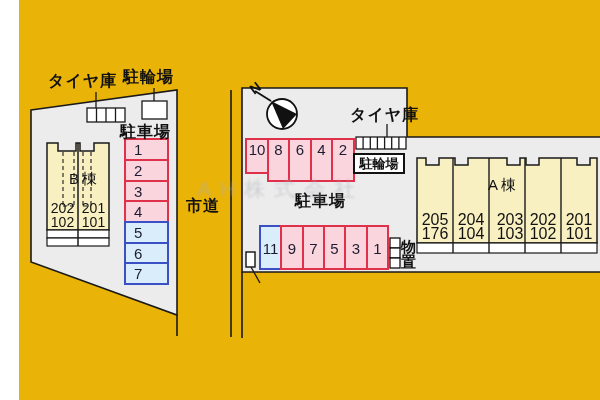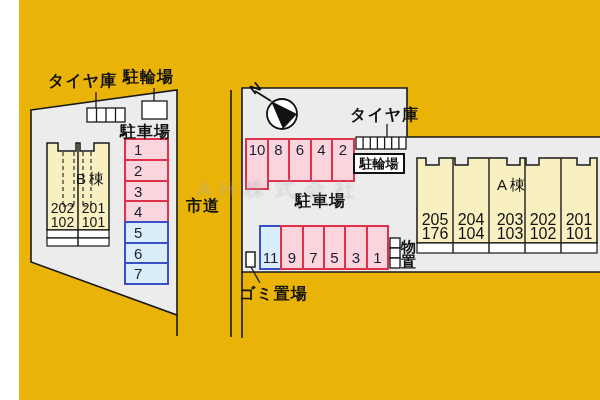--- a/index.html
+++ b/index.html
@@ -7,25 +7,25 @@
     position:relative;width:600px;height:400px;background:#eab308;overflow:hidden;
     font-family:"Liberation Sans","DejaVu Sans",sans-serif;color:#111;margin-left:19px;
   }
   #shapes{position:absolute;left:0;top:0;z-index:0;}
   .lbl{position:absolute;z-index:3;font-weight:bold;font-size:16px;line-height:18px;
        color:#111;white-space:nowrap;letter-spacing:1px;}
   .cell{position:absolute;z-index:2;box-sizing:border-box;font-size:15px;color:#1c1c30;}
   .cell.pink{background:#FBD5DE;border:2px solid #E0314B;}
   .cell.blue{background:#D9EDFB;border:2px solid #3A50C4;}
   .vtop{text-align:center;padding-top:1px;}
-  .vbottom{display:flex;align-items:flex-end;justify-content:center;padding-bottom:2px;}
+  .vbottom{display:flex;align-items:flex-end;justify-content:center;padding-bottom:11px;}
   .hleft{display:flex;align-items:center;padding-left:8px;}
   .rooms{position:absolute;z-index:3;text-align:center;font-size:16px;line-height:13.5px;
          color:#111;white-space:nowrap;}
-  .bname{position:absolute;z-index:3;font-size:15px;color:#111;text-align:right;
+  .bname{position:absolute;z-index:3;font-size:15px;color:#111;text-align:left;
          letter-spacing:3px;white-space:nowrap;}
   .bikebox-r{position:absolute;z-index:3;left:334px;top:153px;width:52px;height:21px;
          border:2px solid #111;background:#fff;box-sizing:border-box;display:flex;
          align-items:center;justify-content:center;font-size:13px;font-weight:bold;
          letter-spacing:0;}
   .vchar{position:absolute;z-index:3;font-size:15px;font-weight:bold;line-height:15px;}
   #north-n{position:absolute;z-index:3;left:231px;top:80px;font-size:14px;font-weight:bold;
          transform:rotate(-38deg);}
   #watermark{position:absolute;z-index:6;left:178px;top:175px;width:300px;height:26px;
          font-size:21px;letter-spacing:9px;color:#a9acb4;opacity:.45;filter:blur(1.2px);
@@ -151,21 +151,21 @@
   <div class="lbl" style="left:167px;top:197px;">市道</div>
 
   <div id="north-n">N</div>
 
   <div class="lbl" style="left:331px;top:106px;">タイヤ庫</div>
   <div class="bikebox-r">
     <span>駐輪場</span>
   </div>
   <div class="lbl" style="left:276px;top:192px;">駐車場</div>
 
-  <div class="cell pink vtop" style="left:226px;top:138px;width:24px;height:52px;"><span>10</span></div>
+  <div class="cell pink vtop" style="left:226px;top:138px;width:24px;height:36px;"><span>10</span></div>
   <div class="cell pink vtop" style="left:248px;top:138px;width:23px;height:44px;"><span>8</span></div>
   <div class="cell pink vtop" style="left:269px;top:138px;width:24px;height:44px;"><span>6</span></div>
   <div class="cell pink vtop" style="left:291px;top:138px;width:23px;height:44px;"><span>4</span></div>
   <div class="cell pink vtop" style="left:312px;top:138px;width:24px;height:44px;"><span>2</span></div>
 
   <div class="cell blue vbottom" style="left:240px;top:225px;width:23px;height:45px;">
       <span>11</span>
     </div>
   <div class="cell pink vbottom" style="left:261px;top:225px;width:24px;height:45px;">
       <span>9</span>
@@ -176,21 +176,20 @@
   <div class="cell pink vbottom" style="left:304px;top:225px;width:23px;height:45px;">
       <span>5</span>
     </div>
   <div class="cell pink vbottom" style="left:325px;top:225px;width:24px;height:45px;">
       <span>3</span>
     </div>
   <div class="cell pink vbottom" style="left:347px;top:225px;width:23px;height:45px;">
       <span>1</span>
     </div>
 
-  <div class="lbl" style="left:220px;top:285px;">ゴミ置場</div>
 
   <div class="vchar" style="left:382px;top:239px;">物</div>
   <div class="vchar" style="left:382px;top:254px;">置</div>
 
   <div class="bname" style="left:469px;top:176px;width:40px;">A棟</div>
 
   <div class="rooms" style="left:399px;top:213px;width:34px;">
     <span>205</span><br>
     <span>176</span>
   </div>

